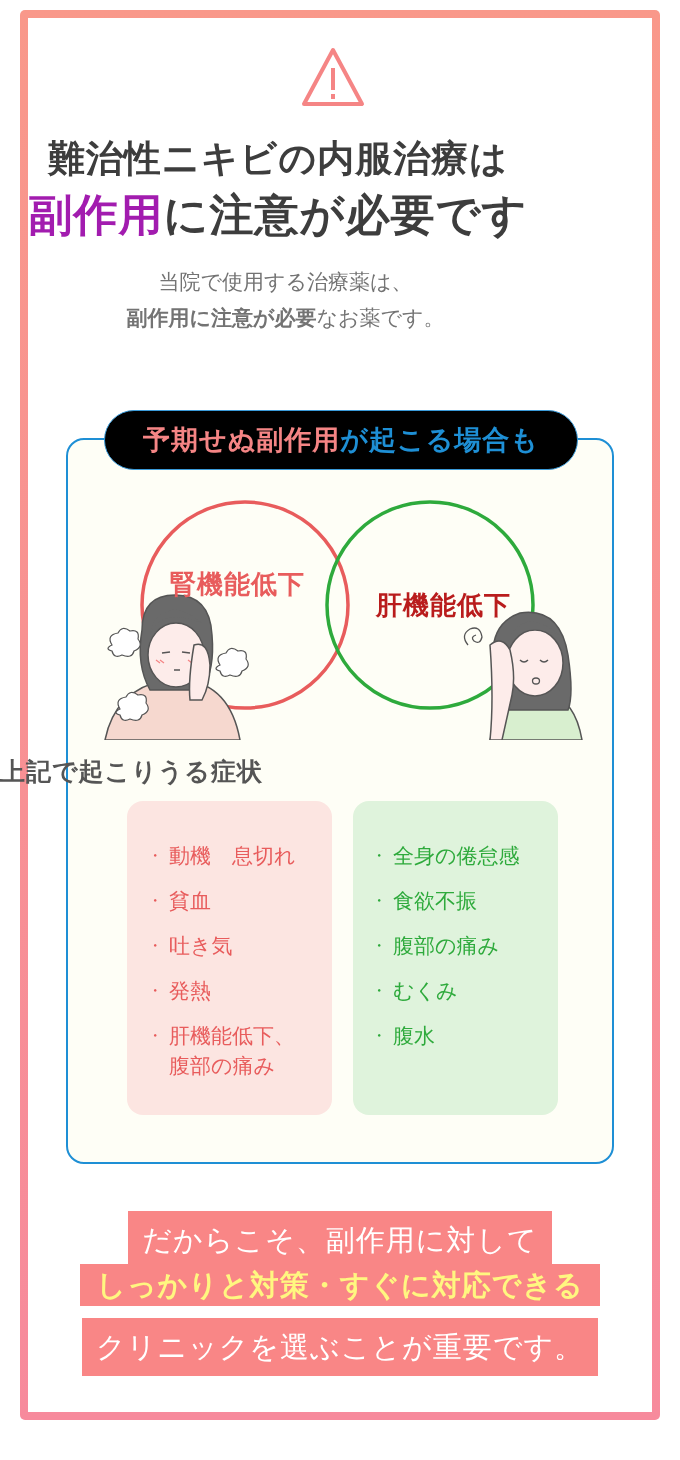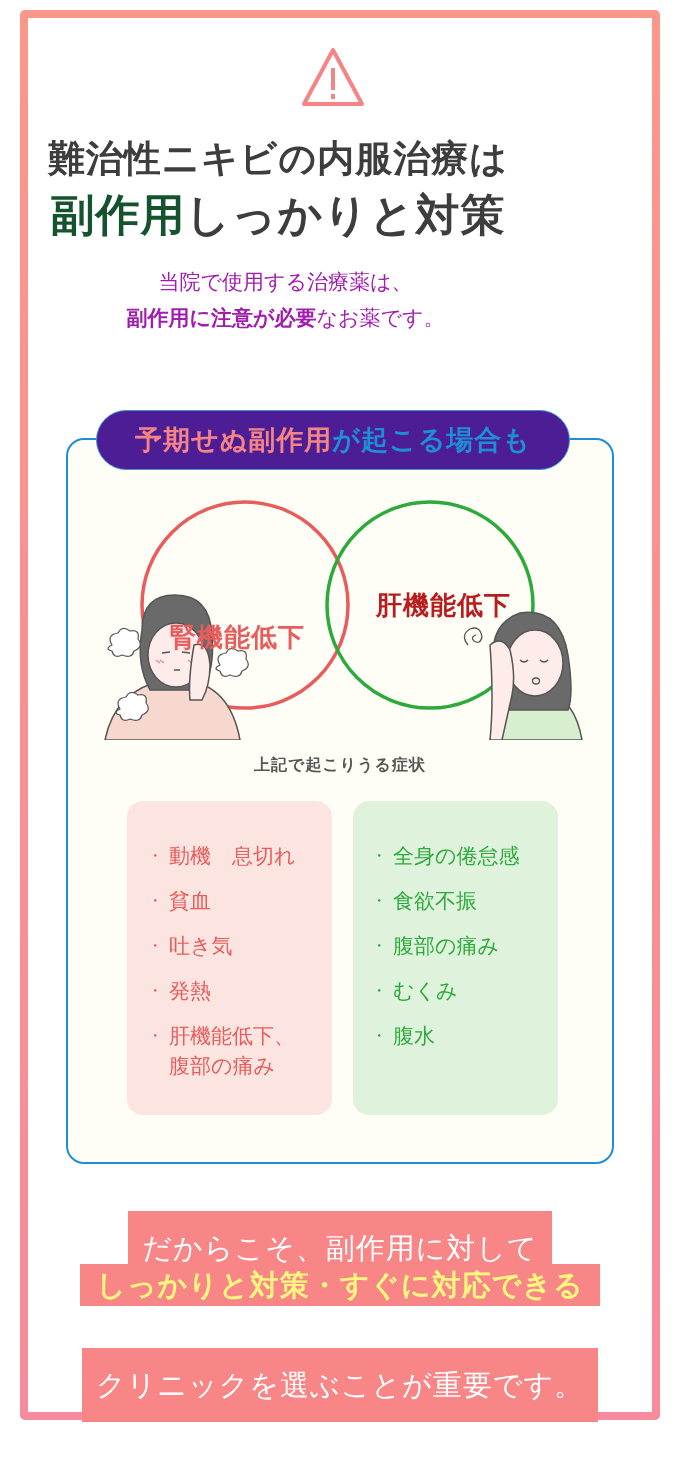--- a/index.html
+++ b/index.html
@@ -14,80 +14,80 @@
   }
   .frame-inner { width: 100%; height: 100%; background: #ffffff; position: relative; }
 
   .abs { position: absolute; }
 
   .warn-icon { left: 300px; top: 46px; width: 66px; height: 62px; }
 
   .headline { left: 0; width: 556px; text-align: center; font-weight: bold; letter-spacing: 1px; }
   .headline.l1 { top: 134px; font-size: 37px; color: #3d3d3d; }
   .headline.l2 { top: 186px; font-size: 44px; color: #3d3d3d; }
-  .headline .accent { color: #14532d; }
+  .headline .accent { color: #a21caf; }
 
-  .intro { left: 0; width: 571px; text-align: center; font-size: 21px; line-height: 36px; color: #a21caf; top: 264px; }
+  .intro { left: 0; width: 571px; text-align: center; font-size: 21px; line-height: 36px; color: #737373; top: 264px; }
   .intro .strong { font-weight: bold; }
 
   .panel {
     left: 66px; top: 438px; width: 548px; height: 726px;
     border: 2px solid #1e8fd5; border-radius: 18px; background: #fefef6;
   }
   .pill {
-    left: 96px; top: 410px; width: 474px; height: 60px;
-    border: 1.5px solid #3a9ad8; border-radius: 30px; background: #4c1d95;
+    left: 104px; top: 410px; width: 474px; height: 60px;
+    border: 1.5px solid #3a9ad8; border-radius: 30px; background: #000000;
     display: flex; align-items: center; justify-content: center;
     font-size: 27px; font-weight: bold; letter-spacing: 1px;
   }
   .pill .red { color: #f58585; }
   .pill .blue { color: #1e8fd5; }
 
   .venn { left: 90px; top: 495px; width: 500px; height: 245px; }
 
   .circle-label { font-size: 26px; font-weight: bold; letter-spacing: 1px; }
-  .circle-label.red { left: 170px; top: 620px; color: #e85c5c; }
+  .circle-label.red { left: 170px; top: 567px; color: #e85c5c; }
   .circle-label.green { left: 376px; top: 588px; color: #b91c1c; }
 
-  .symptoms-title { left: 0; width: 680px; top: 755px; text-align: center; font-size: 16px; font-weight: bold; color: #555; letter-spacing: 1px; }
+  .symptoms-title { left: 0; width: 680px; top: 755px; text-align: left; font-size: 25px; font-weight: bold; color: #555; letter-spacing: 1px; }
 
   .card { top: 801px; width: 205px; height: 314px; border-radius: 16px; padding: 40px 0 0 20px; }
   .card.red { left: 127px; background: #fce5e1; color: #e85c5c; }
   .card.green { left: 353px; background: #dff3dc; color: #2eaa3c; padding-left: 18px; }
   .card ul { list-style: none; }
   .card li { font-size: 21px; line-height: 30px; margin-bottom: 15px; display: flex; }
   .card li .dot { width: 22px; flex: 0 0 22px; font-size: 16px; }
   .card li .txt { white-space: pre-line; }
 
   .cta { left: 0; width: 680px; text-align: center; }
   .cta .band {
     display: inline-block; background: #f98686; color: #ffffff;
-    font-size: 29px; line-height: 42px; padding: 16px 14px; letter-spacing: 1px;
+    font-size: 29px; line-height: 42px; padding: 8px 14px; letter-spacing: 1px;
   }
   .cta.l1 { top: 1211px; }
   .cta.l2 { top: 1264px; }
   .cta.l2 .band { color: #fff780; font-weight: bold; padding: 0 16px; }
-  .cta.l3 { top: 1348px; text-decoration: underline; }
+  .cta.l3 { top: 1318px; text-decoration: underline; }
 </style>
 </head>
 <body>
 
 <div class="frame">
   <div class="frame-inner"></div>
 </div>
 
 <svg class="abs warn-icon" viewBox="0 0 66 62">
   <path d="M33 4 L62 58 L4 58 Z" fill="none" stroke="#f58585" stroke-width="4" stroke-linejoin="round"></path>
   <rect x="31" y="22" width="4" height="22" fill="#f58585"></rect>
   <rect x="31" y="48" width="4" height="5" fill="#f58585"></rect>
 </svg>
 
 <div class="abs headline l1">難治性ニキビの内服治療は</div>
 <div class="abs headline l2">
-  <span class="accent">副作用</span><span>しっかりと対策</span>
+  <span class="accent">副作用</span><span>に注意が必要です</span>
 </div>
 
 <div class="abs intro">
   <div>当院で使用する治療薬は、</div>
   <div><span class="strong">副作用に注意が必要</span><span>なお薬です。</span></div>
 </div>
 
 <div class="abs panel"></div>
 <div class="abs pill">
   <span class="red">予期せぬ副作用</span>

